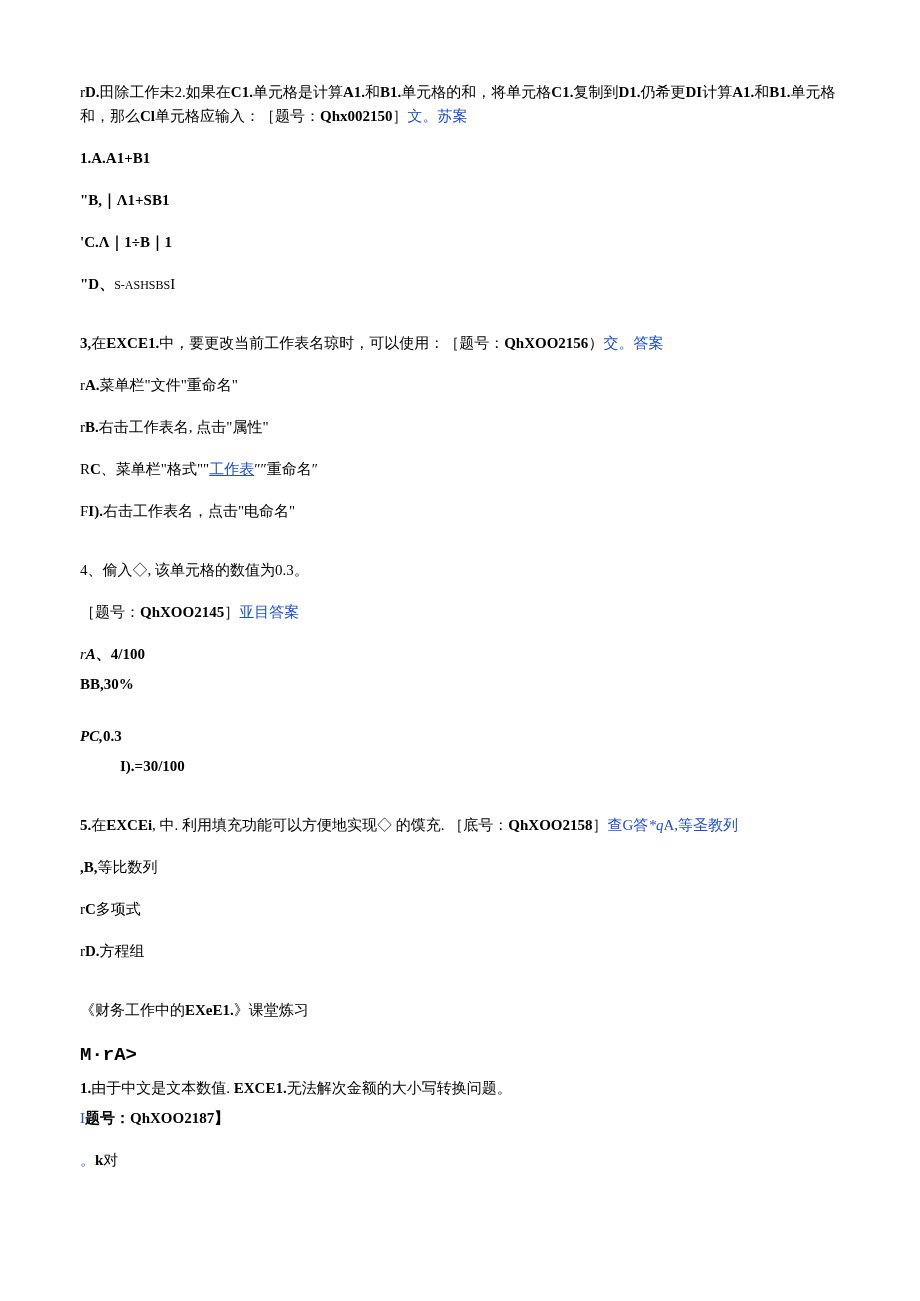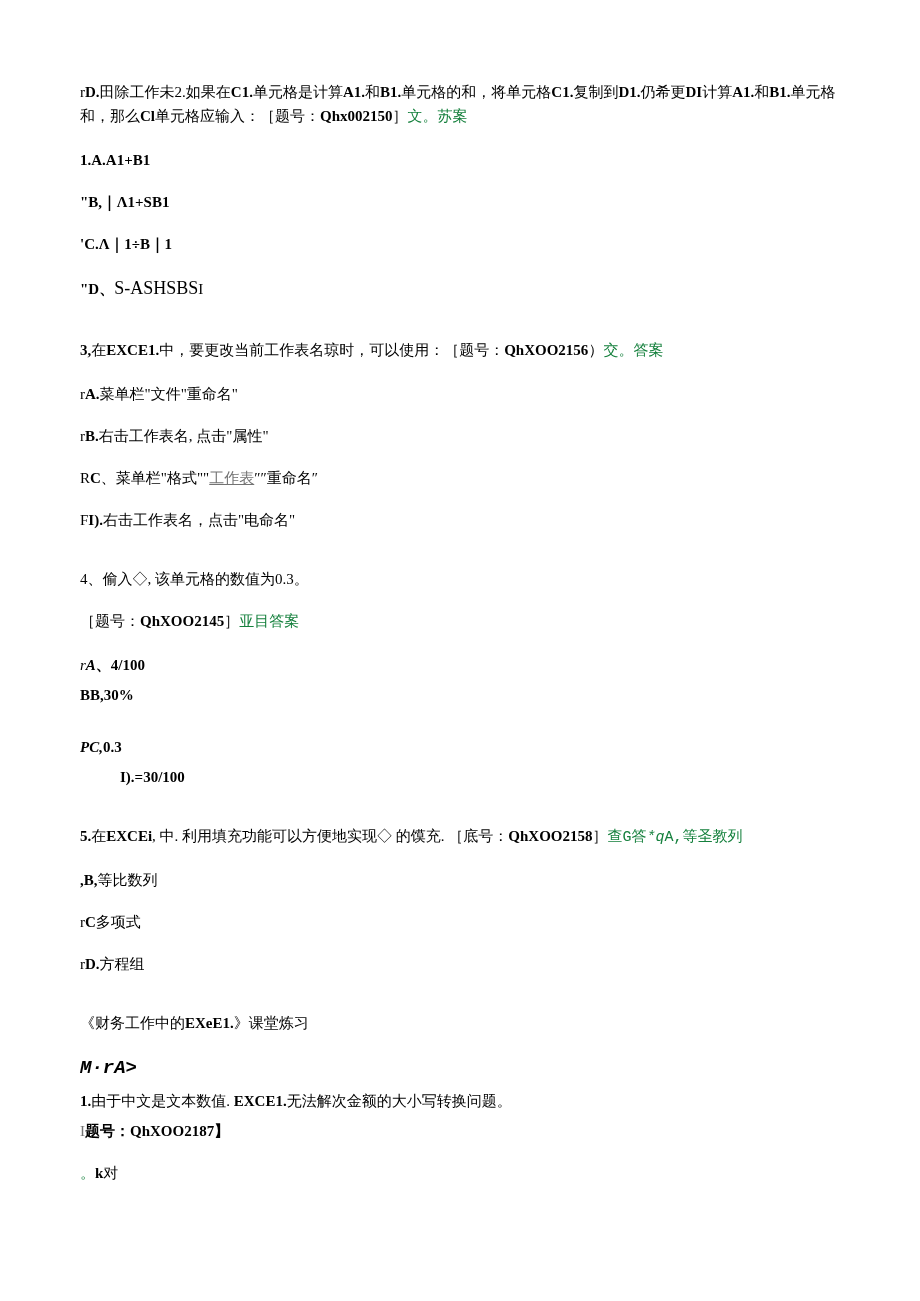--- a/index.html
+++ b/index.html
@@ -19,57 +19,55 @@
     .para {
       margin-bottom: 18px;
     }
     .para-tight {
       margin-bottom: 6px;
     }
     .bold {
       font-weight: bold;
     }
     .light-gray {
-      color: #15803d;
-      font-family: Liberation Mono, monospace;
+      color: #1d4ed8;
     }
     .blue {
-      color: #737373;
+      color: #1d4ed8;
     }
     .italic {
       font-style: italic;
     }
     .serif-alt {
       font-family: "Times New Roman", serif;
     }
     .indent {
       margin-left: 40px;
     }
     .section-gap {
       margin-top: 35px;
     }
     .mono-bold {
       font-family: "Courier New", monospace;
       font-weight: bold;
       font-size: 19px;
-      font-style: italic;
     }
   </style>
 </head>
 <body>
 
 <div class="para">
   <span>r</span><span class="bold">D.</span><span>田除工作未2.如果在</span><span class="bold">C1.</span><span>单元格是计算</span><span class="bold">A1.</span><span>和</span><span class="bold">B1.</span><span>单元格的和，将单元格</span><span class="bold">C1.</span><span>复制到</span><span class="bold">D1.</span><span>仍希更</span><span class="bold">DI</span><span>计算</span><span class="bold">A1.</span><span>和</span><span class="bold">B1.</span><span>单元格和，那么</span><span class="bold">Cl</span><span>单元格应输入：［题号：</span><span class="bold">Qhx002150</span><span>］</span><span class="light-gray">文。苏案</span>
 </div>
 
 <div class="para bold">1.A.A1+B1</div>
 <div class="para bold">"B,｜Λ1+SB1</div>
 <div class="para bold">'C.Λ｜1÷B｜1</div>
 <div class="para">
-  <span class="bold">"D、</span><span class="serif-alt" style="font-size:18px">S-ASHSBS</span><span>I</span>
+  <span class="bold">"D、</span><span class="serif-alt" style="font-size:12px">S-ASHSBS</span><span>I</span>
 </div>
 
 <div class="para section-gap">
   <span class="bold">3,</span><span>在</span><span class="bold">EXCE1.</span><span>中，要更改当前工作表名琼时，可以使用：［题号：</span><span class="bold">QhXOO2156</span><span>）</span><span class="light-gray">交。答案</span>
 </div>
 
 <div class="para">
   <span>r</span><span class="bold">A.</span><span>菜单栏"文件"重命名"</span>
 </div>
 <div class="para">

